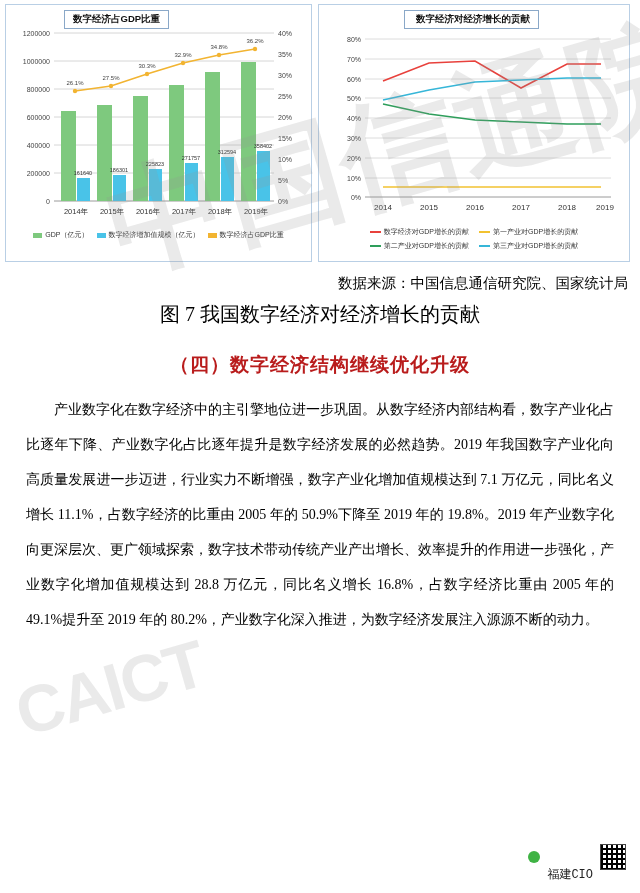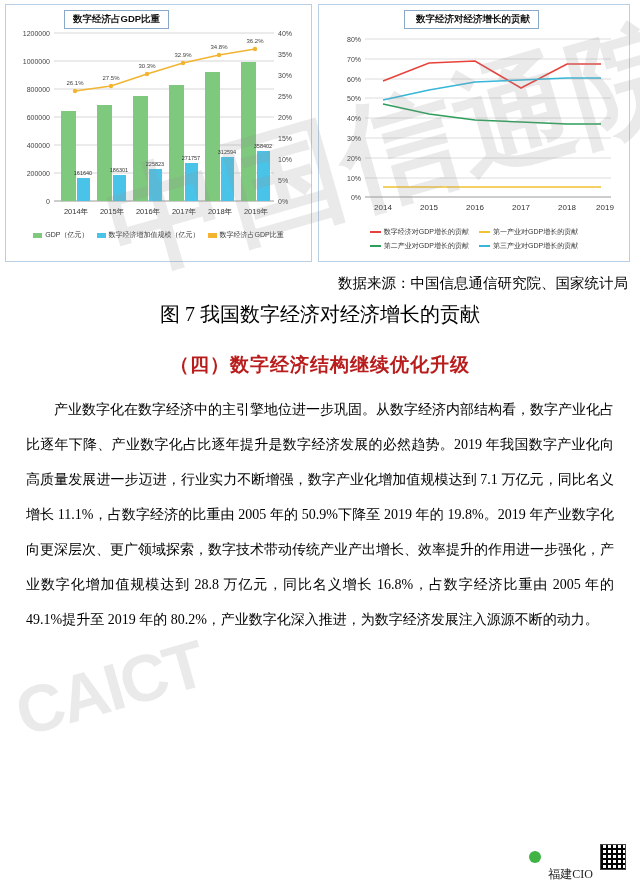--- a/index.html
+++ b/index.html
@@ -155,21 +155,21 @@
       linear-gradient(90deg,#000 2px, transparent 2px),
       linear-gradient(0deg,#000 2px, transparent 2px);
     background-size: 5px 5px, 5px 5px;
     background-color: #fff;
     border: 1px solid #444;
     box-sizing: border-box;
   }
   .footer-label {
     font-size: 12px;
     color: #222;
-    font-family: Liberation Serif, serif;
+    font-family: Liberation Mono, monospace;
     margin-top: 36px;
   }
   .footer-dot {
     width: 12px; height: 12px; border-radius: 50%;
     background: #3fb344;
     display: inline-block;
   }
 </style>
 </head>
 <body>

